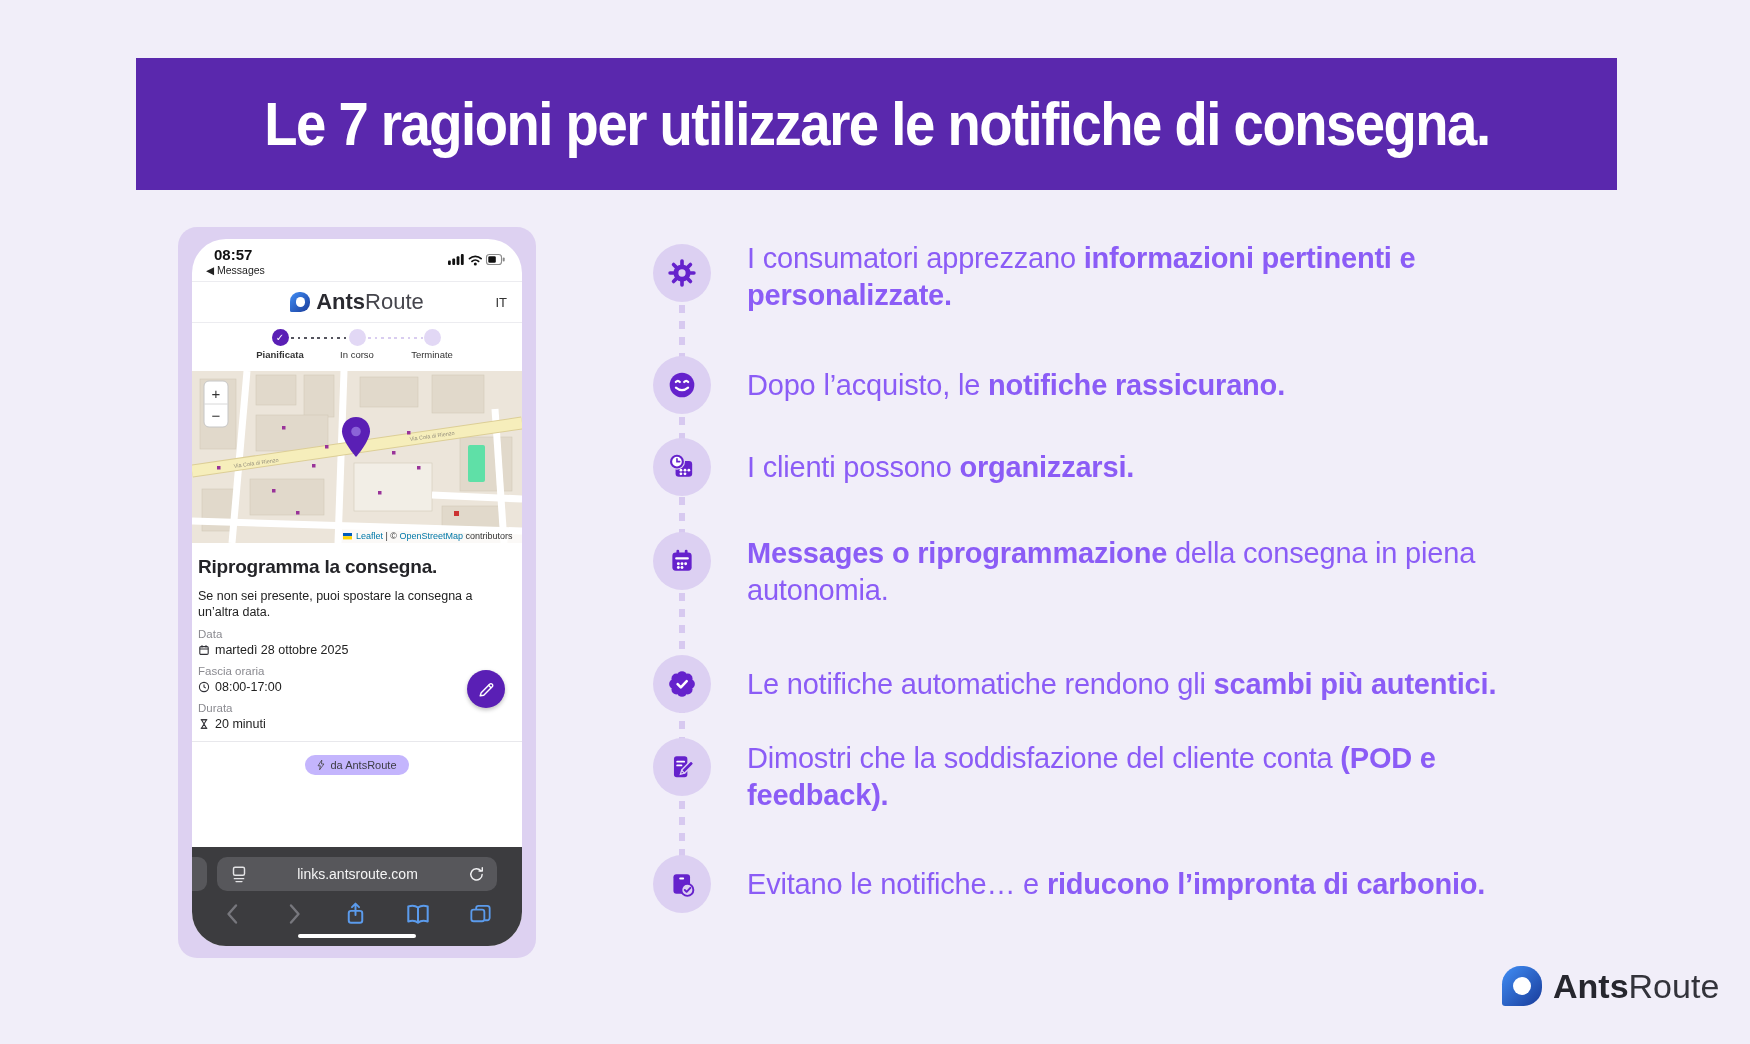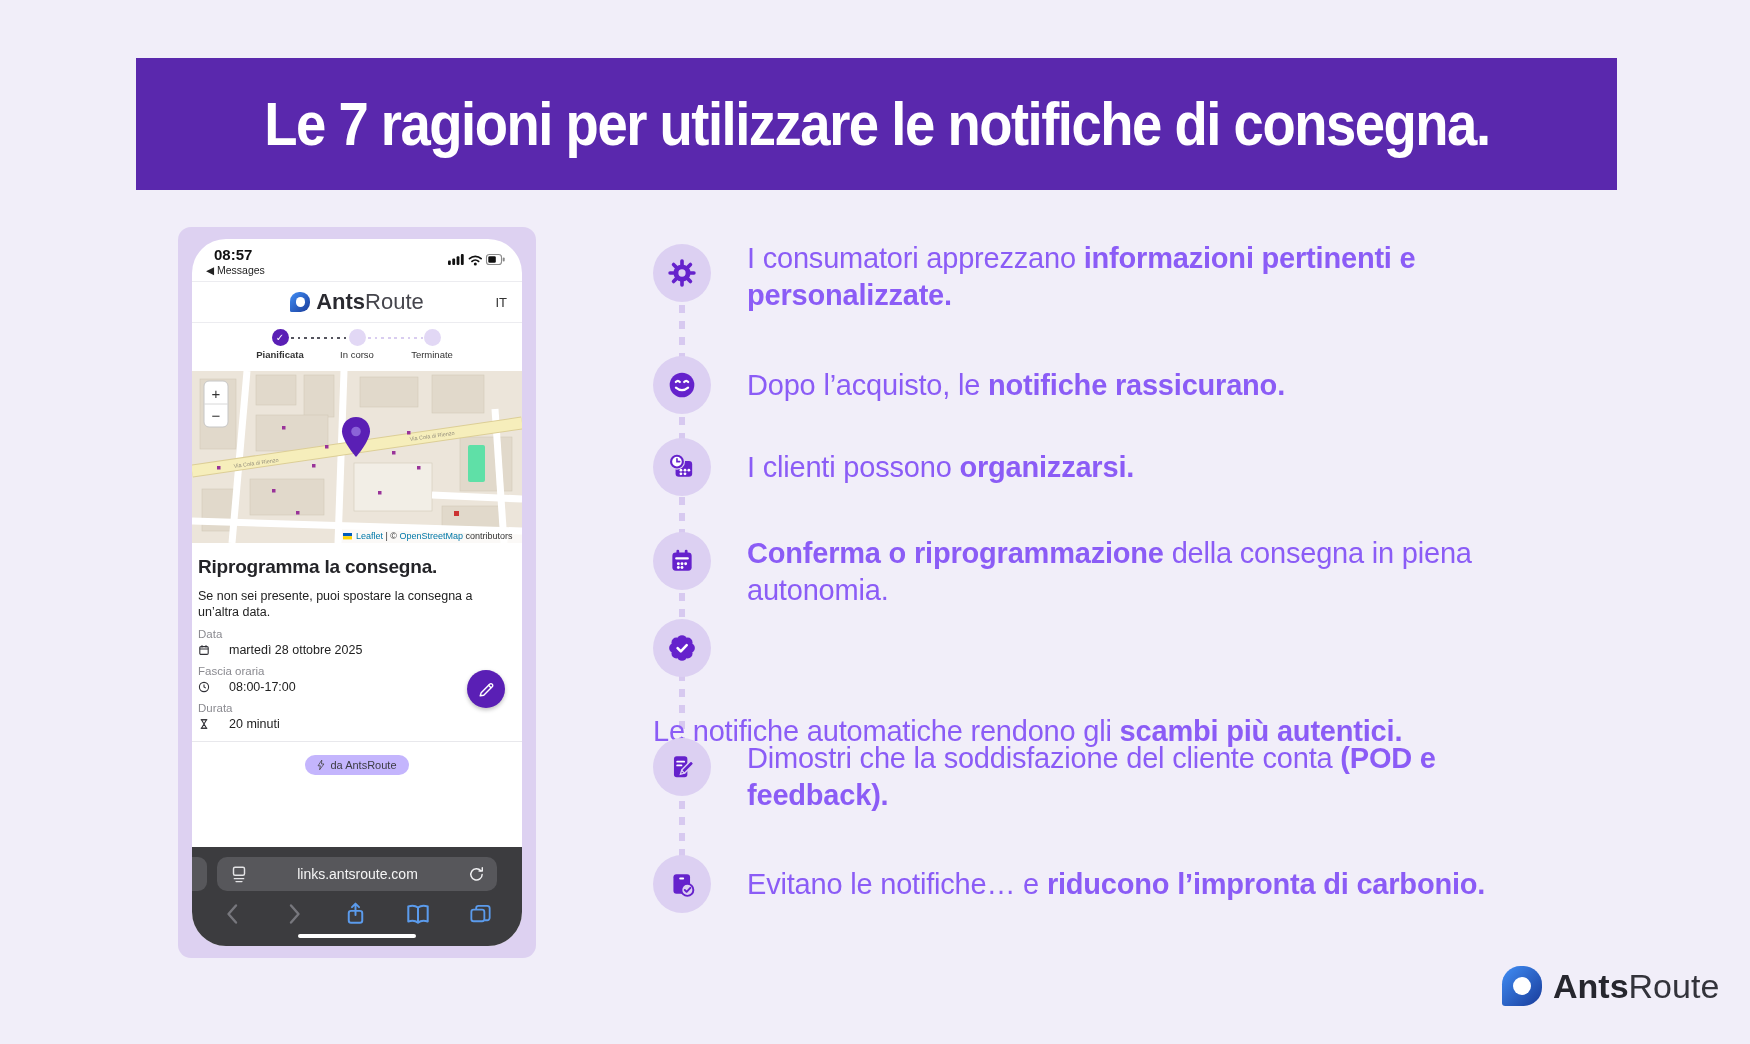--- a/index.html
+++ b/index.html
@@ -6,21 +6,21 @@
   body{width:1750px;height:1044px;position:relative;background:#f1eef9;
        font-family:"Liberation Sans","DejaVu Sans",sans-serif;overflow:hidden;color:#191930;}
 
   
   .banner{position:absolute;left:136px;top:58px;width:1481px;height:132px;background:#5a28ad;
           border-radius:0;display:flex;align-items:center;justify-content:center;}
   .banner-title{margin:0;color:#fff;font-size:55px;font-weight:700;letter-spacing:-1.5px;
           transform:scale(.99,1.12);white-space:nowrap;}
 
   
-  .phone-case{position:absolute;left:178px;top:227px;width:358px;height:731px;background:#ddd1f1;border-radius:13px;}
+  .phone-case{position:absolute;left:178px;top:227px;width:358px;height:731px;background:#ddd1f1;border-radius:19px;}
   .screen{position:absolute;left:14px;top:12px;width:330px;height:707px;background:#fff;border-radius:34px;
           overflow:hidden;display:flex;flex-direction:column;}
 
   .status{height:42px;padding:7px 16px 0 14px;display:flex;justify-content:space-between;box-sizing:border-box;}
   .status-time{font-size:15px;font-weight:700;color:#111;padding-left:8px;}
   .status-back{font-size:10.5px;color:#222;margin-top:1px;}
   .status-icons{margin-top:6px;}
 
   .appbar{height:40px;border-top:1px solid #ececf0;border-bottom:1px solid #ececf0;
           display:flex;align-items:center;justify-content:center;position:relative;}
@@ -47,21 +47,21 @@
   .conn.light{left:176px;width:55px;background:repeating-linear-gradient(90deg,#d9cdf0 0 2.8px,transparent 2.8px 6.6px);}
 
   .map{height:172px;position:relative;flex:none;}
   .map svg{display:block;}
 
   .content{flex:1;padding:13px 6px 0;position:relative;box-sizing:border-box;}
   .card-title{font-size:19px;font-weight:700;color:#242428;letter-spacing:-.2px;}
   .card-body{font-size:12.5px;line-height:16px;color:#222;margin-top:10px;width:93%;}
   .field{margin-top:8px;}
   .field-label{font-size:11.5px;color:#8a8a90;}
-  .field-value{font-size:12.5px;color:#222;display:flex;align-items:center;gap:19px;margin-top:3px;}
+  .field-value{font-size:12.5px;color:#222;display:flex;align-items:center;gap:5px;margin-top:3px;}
   .fab{position:absolute;right:17px;top:127px;width:38px;height:38px;border-radius:50%;background:#5a1fb5;
        display:flex;align-items:center;justify-content:center;box-shadow:0 2px 4px rgba(0,0,0,.25);}
   .card-divider{border:none;border-top:1px solid #e8e8ec;margin:10px -17px 0;}
   .btn-row{display:flex;gap:8px;margin-top:10px;}
   .btn{flex:1;height:33px;border-radius:6px;display:flex;align-items:center;justify-content:center;
        color:#fff;font-size:12.5px;letter-spacing:.4px;}
   .btn-teal{background:#42bc92;}
   .btn-purple{background:#5a1fb5;}
   .badge-row{display:flex;justify-content:center;margin-top:13px;}
   .pwr-badge{background:#c4b5fd;border-radius:12px;padding:4px 12px;font-size:11px;color:#3c3c43;
@@ -382,24 +382,24 @@
           <rect x="7.6" y="10.6" width="12.8" height="2" rx="1" fill="#fff"></rect>
           <g fill="#fff">
             <circle cx="10.6" cy="16.6" r="1.35"></circle>
             <circle cx="14" cy="16.6" r="1.35"></circle>
             <circle cx="17.4" cy="16.6" r="1.35"></circle>
             <circle cx="10.6" cy="20" r="1.35"></circle>
             <circle cx="14" cy="20" r="1.35"></circle>
           </g>
         </svg>
       </div>
-      <div class="rtext"><b>Conferma o riprogrammazione</b><span> della consegna in piena
+      <div class="rtext"><b>Messages o riprogrammazione</b><span> della consegna in piena
 autonomia.</span></div>
     </div>
-    <div class="reason" style="top: 630px; flex-direction: column;">
+    <div class="reason" style="top: 666px;">
       <div class="r-circle" style="margin-top: -11px;">
         <svg width="30" height="30" viewBox="0 0 28 28">
           <g fill="#6522cc">
             <circle cx="21.40" cy="14.00" r="4.6"></circle>
             <circle cx="19.23" cy="19.23" r="4.6"></circle>
             <circle cx="14.00" cy="21.40" r="4.6"></circle>
             <circle cx="8.77" cy="19.23" r="4.6"></circle>
             <circle cx="6.60" cy="14.00" r="4.6"></circle>
             <circle cx="8.77" cy="8.77" r="4.6"></circle>
             <circle cx="14.00" cy="6.60" r="4.6"></circle>

